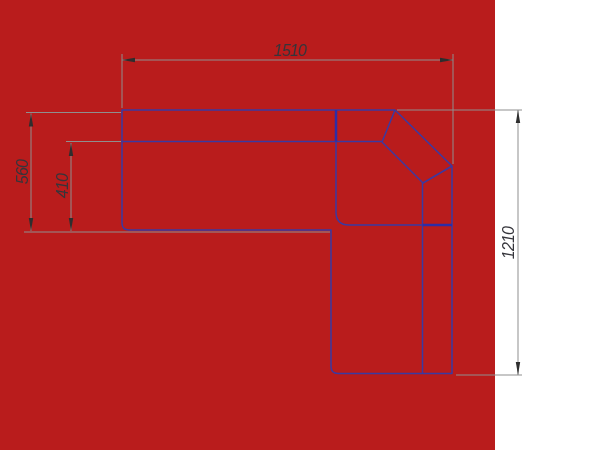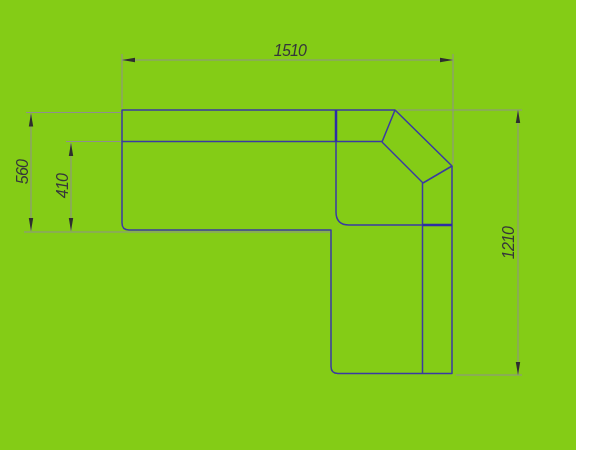--- a/index.html
+++ b/index.html
@@ -6,23 +6,23 @@
     margin: 0;
     padding: 0;
     background: #ffffff;
     width: 600px;
     height: 450px;
     overflow: hidden;
     font-family: "Liberation Sans", sans-serif;
   }
   .stage {
     position: relative;
-    width: 576px;
+    width: 495px;
     height: 450px;
-    background: #84cc16;
+    background: #b91c1c;
   }
   svg { display: block; }
   text.dim-label {
     font-family: "Liberation Sans", sans-serif;
     font-style: italic;
     font-size: 16px;
     letter-spacing: -0.8px;
     fill: #35353b;
   }
 </style>

